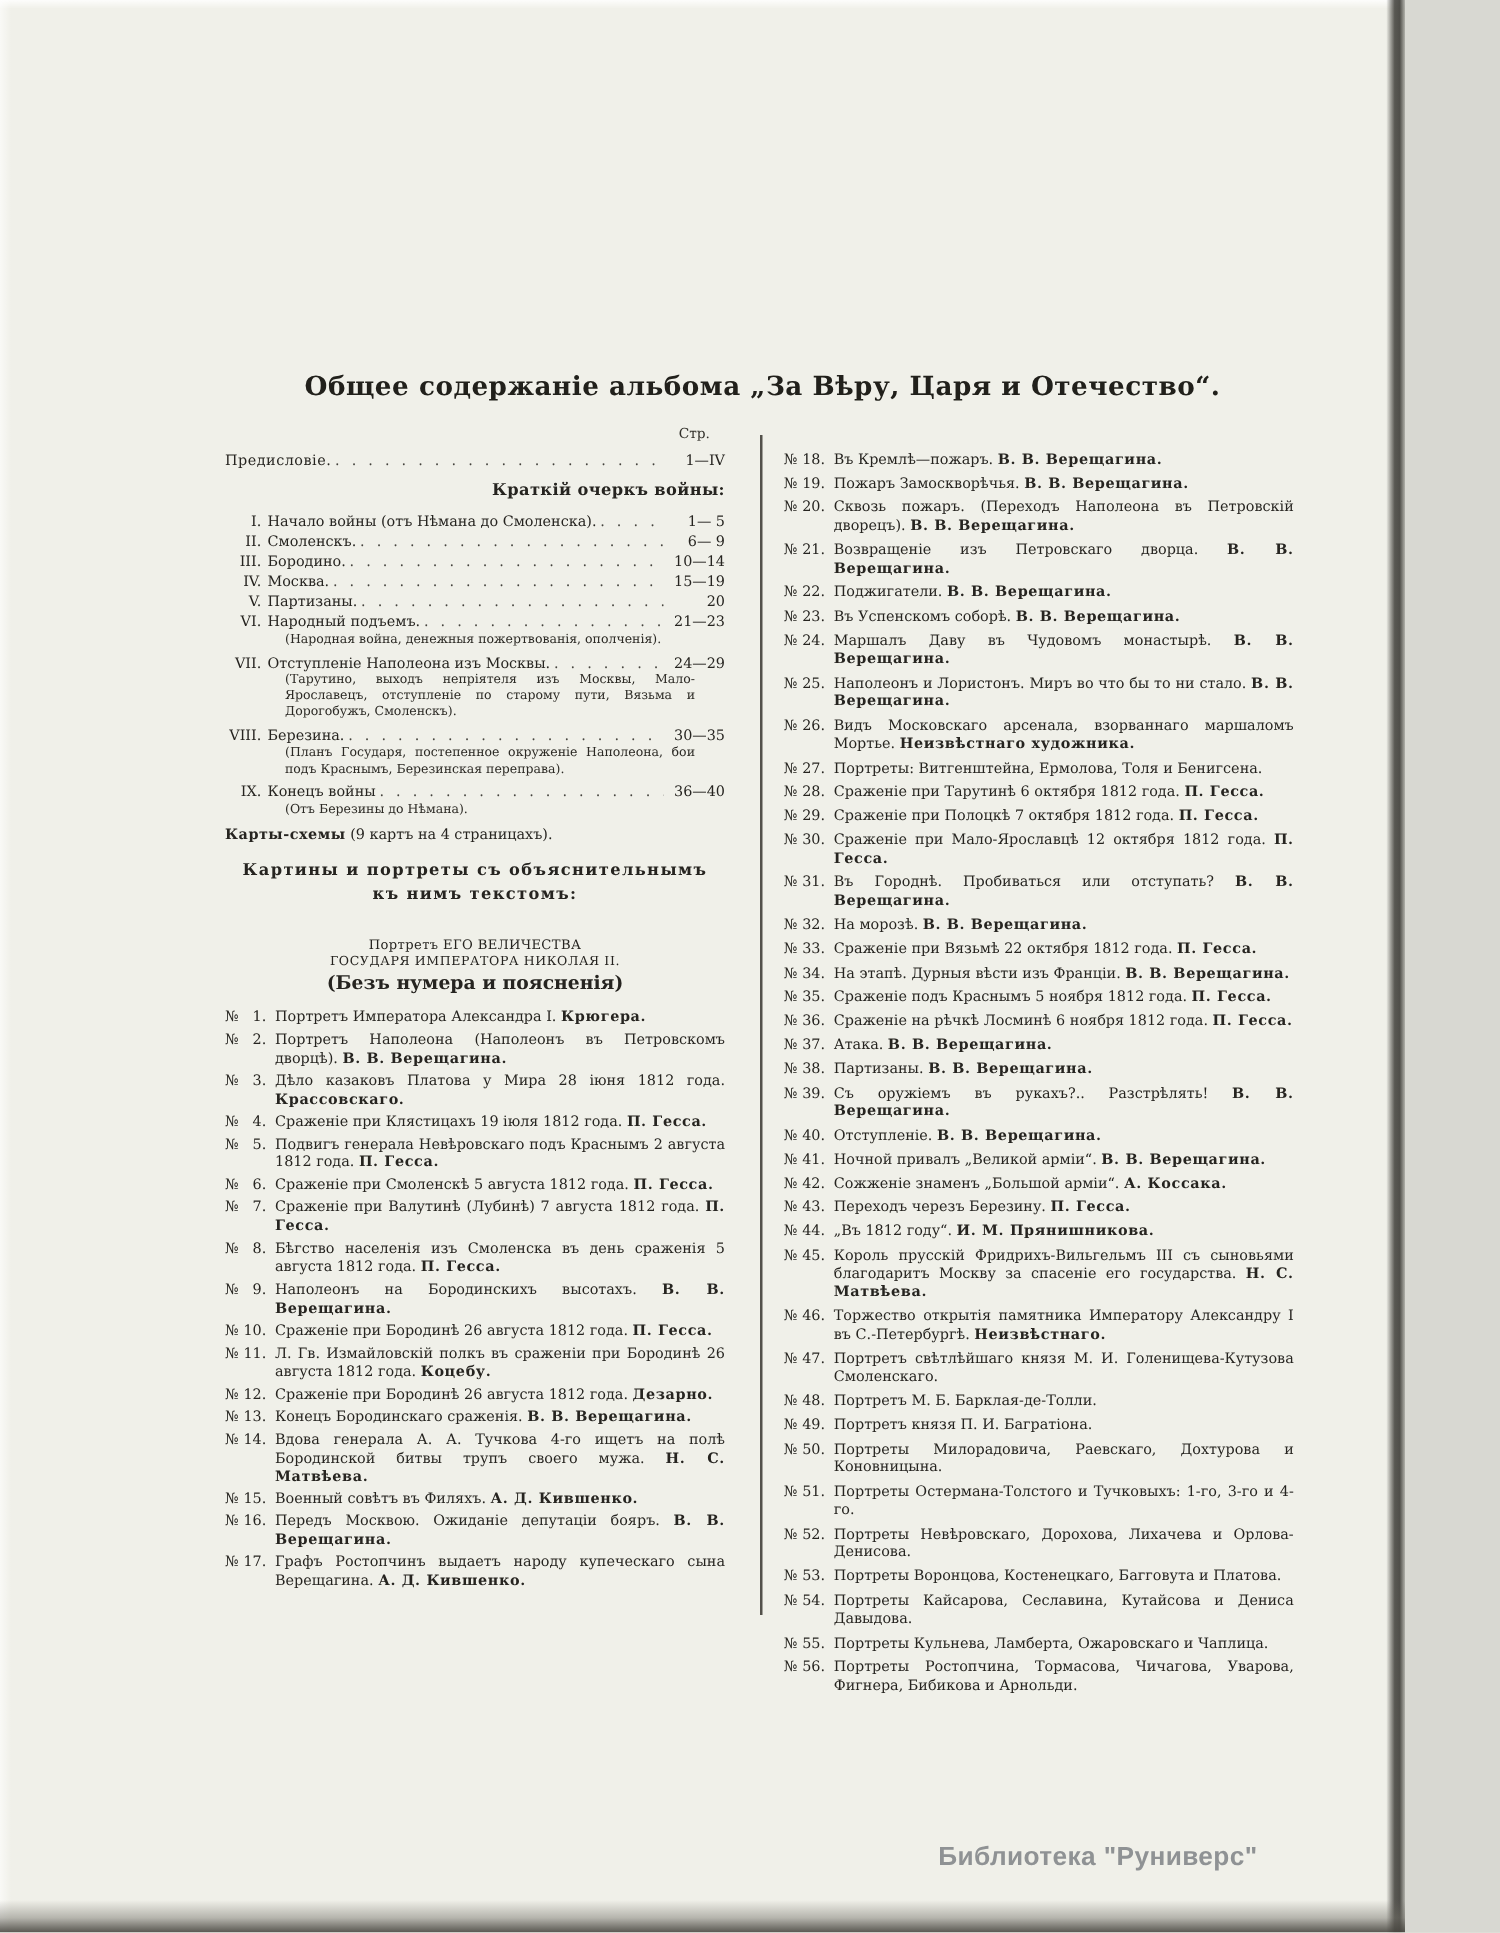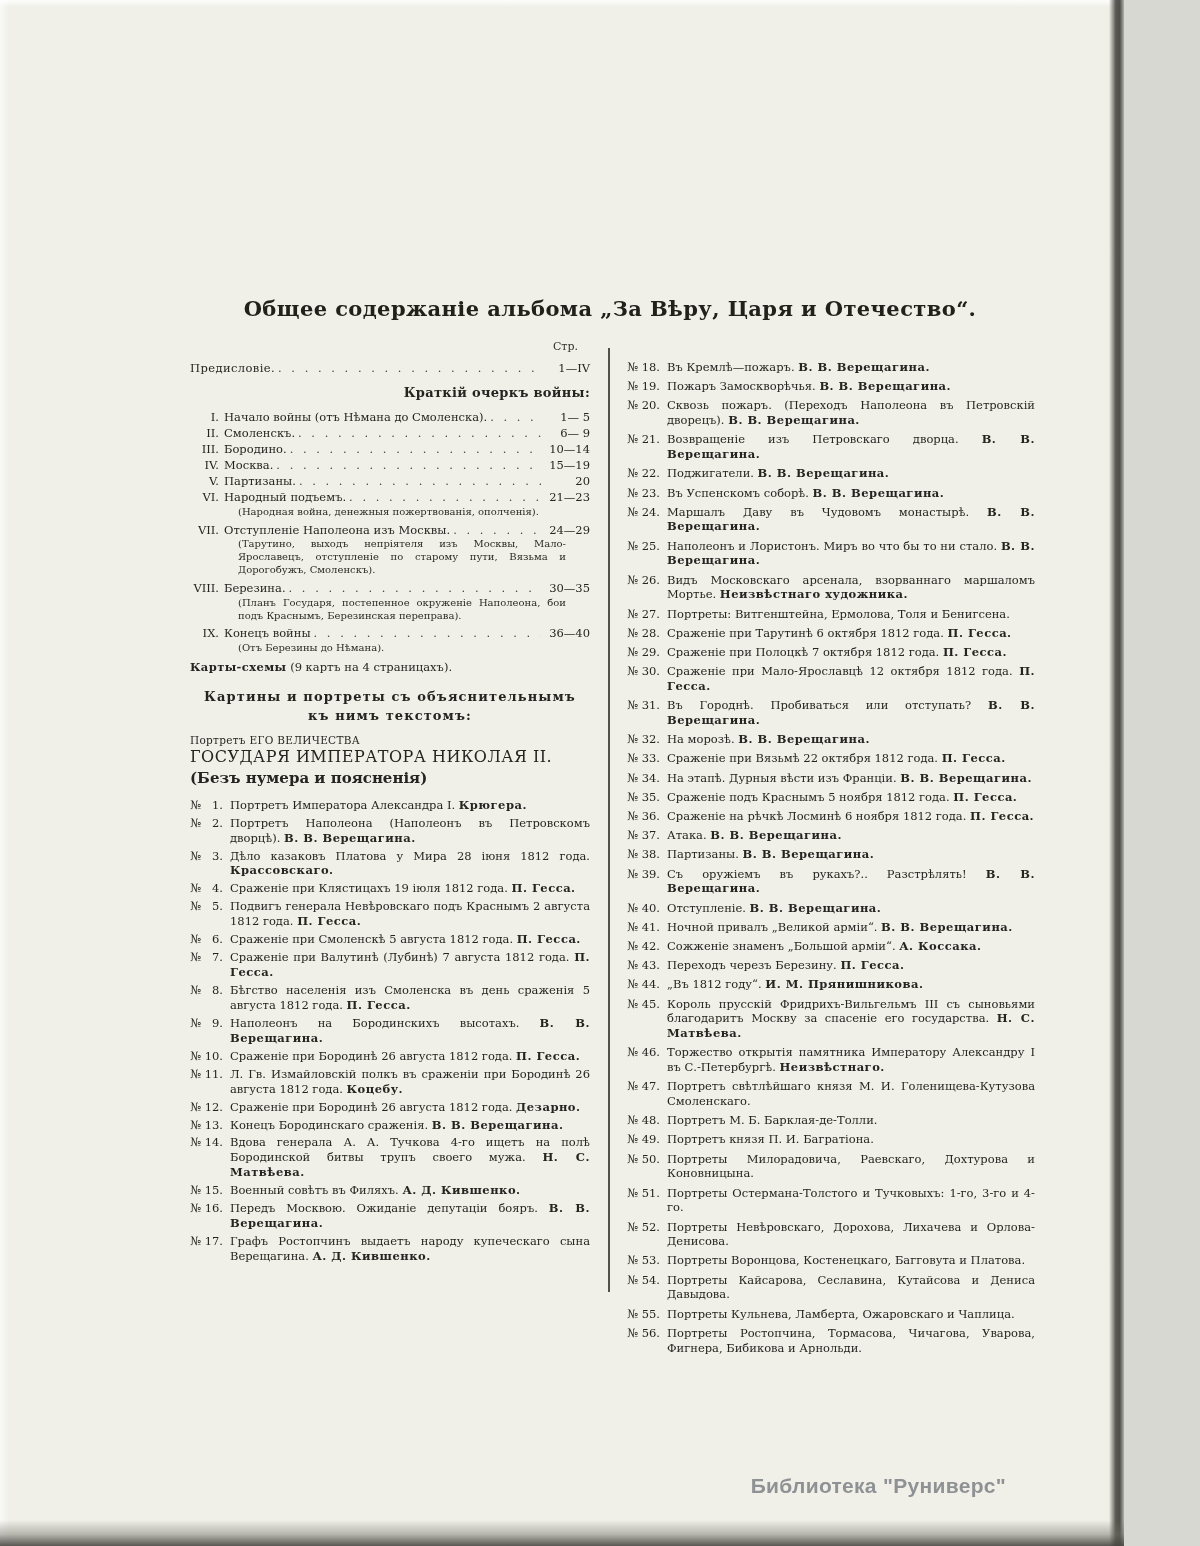--- a/index.html
+++ b/index.html
@@ -11,21 +11,21 @@
   .edge-top    { position:absolute; left:0; top:0; width:100%; height:7px; background:linear-gradient(to bottom, rgba(255,255,255,.85), rgba(255,255,255,0)); z-index:5; }
   .edge-left   { position:absolute; left:0; top:0; width:9px; height:100%; background:linear-gradient(to right, rgba(255,255,255,.6), rgba(255,255,255,0)); z-index:5; }
   .edge-right  { position:absolute; right:0; top:0; width:15px; height:100%; background:linear-gradient(to right, rgba(62,61,56,0) 0%, rgba(62,61,56,.85) 45%, rgba(62,61,56,.9) 72%, rgba(150,150,143,.7) 100%); z-index:5; }
   .edge-bottom { position:absolute; left:0; bottom:0; width:100%; height:26px; background:linear-gradient(to bottom, rgba(110,108,100,0) 0%, rgba(110,108,100,.45) 55%, rgba(72,70,64,.9) 100%); z-index:5; }
 
   .title { position:absolute; top:296px; left:170px; width:880px; text-align:center;
            font-size:21px; font-weight:bold; letter-spacing:.4px; color:#21201b; }
 
   .divider { position:absolute; left:608px; top:348px; width:2px; height:944px; background:#53514b; }
 
-  .col-left  { position:absolute; left:190px; top:340px; width:400px; font-size:11.5px; line-height:1.3; }
+  .col-left  { position:absolute; left:180px; top:340px; width:400px; font-size:11.5px; line-height:1.3; }
   .col-right { position:absolute; left:627px; top:360px; width:408px; font-size:11.5px; line-height:1.28; }
 
   .str-header { text-align:right; padding-right:12px; font-size:11px; margin-bottom:7px; color:#32302a; }
 
   .preface-row { display:flex; align-items:baseline; }
   .preface-label { font-weight:normal; letter-spacing:.4px; flex:none; }
 
   .essay-heading { text-align:right; font-weight:bold; font-size:13px; margin:9px 0 8px; letter-spacing:.3px; }
 
   .essay-item { display:flex; align-items:baseline; margin-bottom:1px; }
@@ -35,25 +35,25 @@
   .e-leader::after { content:". . . . . . . . . . . . . . . . . . . . . . . . . . . . ."; letter-spacing:3px; }
   .e-pages { flex:none; width:46px; text-align:right; white-space:nowrap; }
 
   .essay-note { font-size:10px; line-height:1.28; padding-left:48px; padding-right:24px;
                 text-align:justify; margin:1px 0 4px; color:#2c2a25; }
 
   .maps-line { margin-top:5px; }
   .maps-line b { letter-spacing:.4px;margin-top:23px; }
 
   .pictures-heading { font-weight:bold; font-size:13px; letter-spacing:1.1px; text-align:center;
-                      line-height:1.45; margin:13px 2px 8px; }
-
-  .portrait-block { margin-bottom:9px; }
+                      line-height:1.45; margin:13px 2px 24px; }
+
+  .portrait-block { text-align:center; margin-bottom:9px; }
   .pl1 { font-size:10.5px; letter-spacing:.3px; }
-  .pl2 { font-size:16px; letter-spacing:.5px; }
+  .pl2 { font-size:10px; letter-spacing:.5px; }
   .pl3 { font-size:15px; margin-top:1px;font-weight:bold; }
 
   .toc-item { display:flex; margin-bottom:3px; }
   .col-right .toc-item { margin-bottom:4.5px; }
   .t-num  { flex:none; width:40px; display:flex; justify-content:space-between; padding-right:7px; }
   .t-body { flex:1; text-align:justify; }
   .t-body b { font-weight:bold; letter-spacing:.5px; }
 
   .watermark { position:absolute; top:1474px; right:118px; font-family:"Liberation Sans","DejaVu Sans",sans-serif;
                font-size:21px; font-weight:bold; color:#8f9294; letter-spacing:.3px; z-index:6; }

